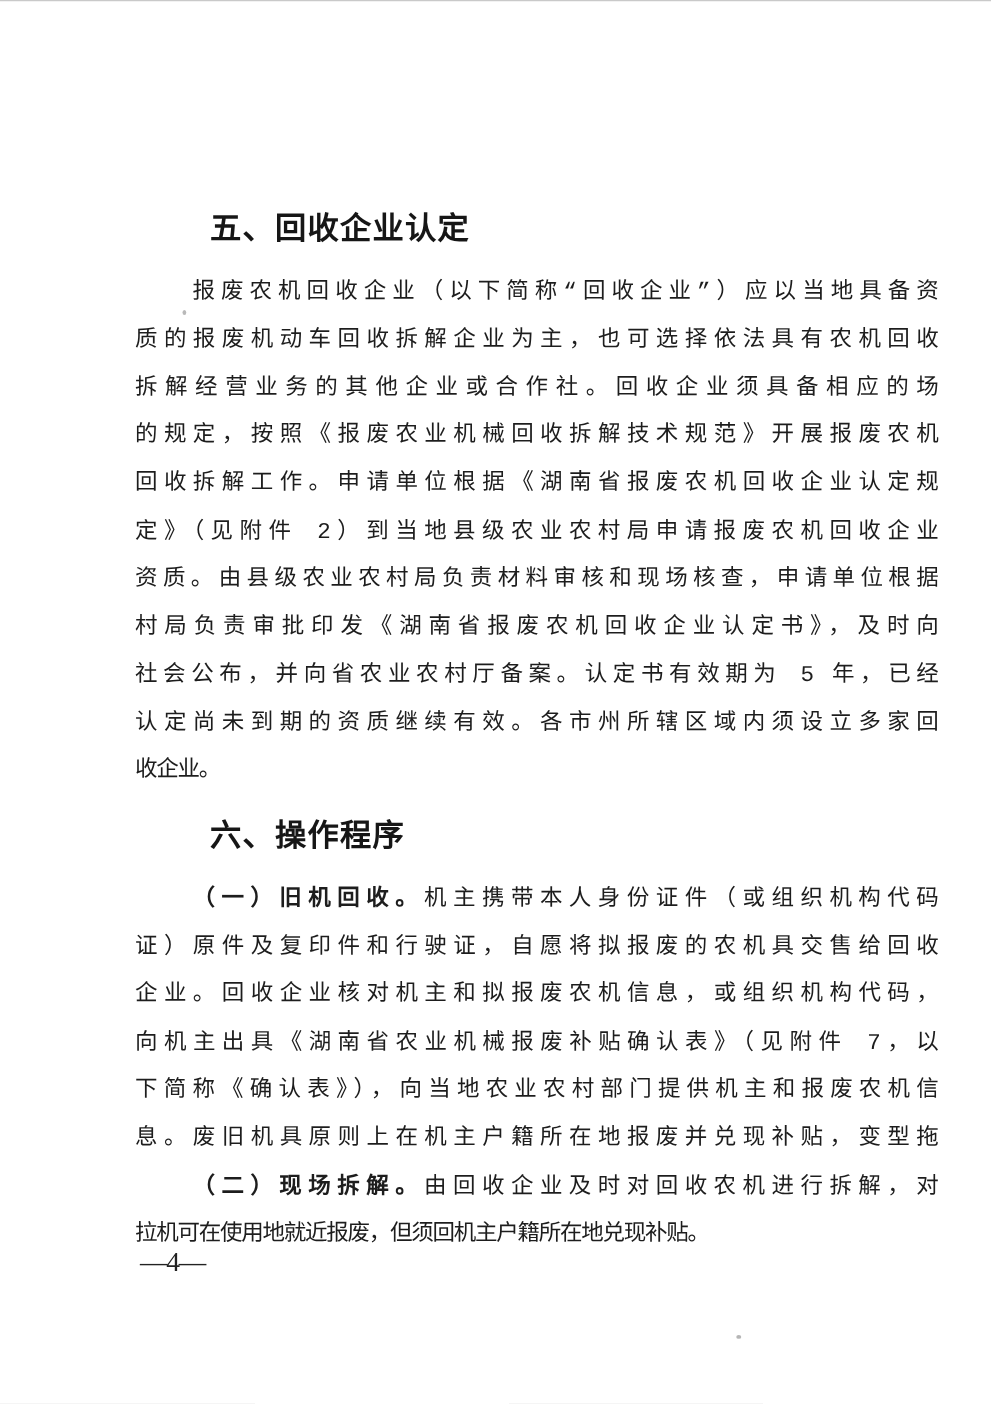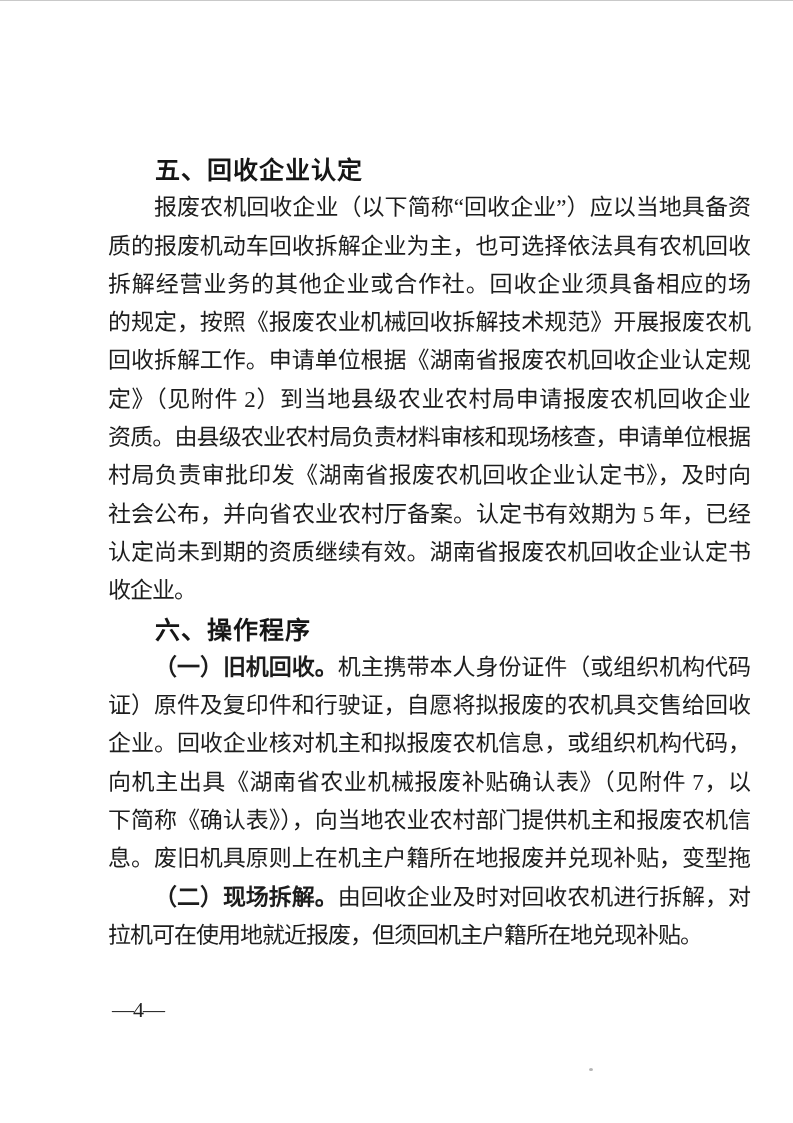--- a/index.html
+++ b/index.html
@@ -25,36 +25,37 @@
   }
   .content {
     position: absolute;
     left: 108px;
     top: 151px;
     width: 642px;
   }
   .line {
     margin: 0;
     padding: 0;
-    font-size: 23px;
+    font-size: 18px;
     line-height: 38.3px;
     letter-spacing: -1px;
     text-align: justify;
     text-align-last: justify;
     white-space: normal;
+    font-family: Liberation Mono, monospace;
   }
   .line.last {
     text-align: right;
     text-align-last: left;
   }
   .indent {
     text-indent: 46px;
   }
   .heading {
-    margin: 0;
+    margin: 13px;
     padding: 0;
     font-family: "Liberation Sans", "DejaVu Sans", sans-serif;
     font-size: 25px;
     font-weight: bold;
     line-height: 38.3px;
     letter-spacing: 1px;
     text-indent: 47px;
     text-align: left;
     text-align-last: left;
     color: #161616;
@@ -101,21 +102,21 @@
 
     <p class="line indent">报废农机回收企业（以下简称“回收企业”）应以当地具备资</p>
     <p class="line">质的报废机动车回收拆解企业为主，也可选择依法具有农机回收</p>
     <p class="line">拆解经营业务的其他企业或合作社。回收企业须具备相应的场</p>
     <p class="line">的规定，按照《报废农业机械回收拆解技术规范》开展报废农机</p>
     <p class="line">回收拆解工作。申请单位根据《湖南省报废农机回收企业认定规</p>
     <p class="line">定》（见附件 2）到当地县级农业农村局申请报废农机回收企业</p>
     <p class="line">资质。由县级农业农村局负责材料审核和现场核查，申请单位根据</p>
     <p class="line">村局负责审批印发《湖南省报废农机回收企业认定书》，及时向</p>
     <p class="line">社会公布，并向省农业农村厅备案。认定书有效期为 5 年，已经</p>
-    <p class="line">认定尚未到期的资质继续有效。湖南省报废农机回收企业认定书</p>
+    <p class="line">认定尚未到期的资质继续有效。各市州所辖区域内须设立多家回</p>
     <p class="line last">收企业。</p>
 
     <h2 class="heading">六、操作程序</h2>
 
     <p class="line indent"><span class="lead">（一）旧机回收。</span><span>机主携带本人身份证件（或组织机构代码</span></p>
     <p class="line">证）原件及复印件和行驶证，自愿将拟报废的农机具交售给回收</p>
     <p class="line">企业。回收企业核对机主和拟报废农机信息，或组织机构代码，</p>
     <p class="line">向机主出具《湖南省农业机械报废补贴确认表》（见附件 7，以</p>
     <p class="line">下简称《确认表》），向当地农业农村部门提供机主和报废农机信</p>
     <p class="line">息。废旧机具原则上在机主户籍所在地报废并兑现补贴，变型拖</p>

